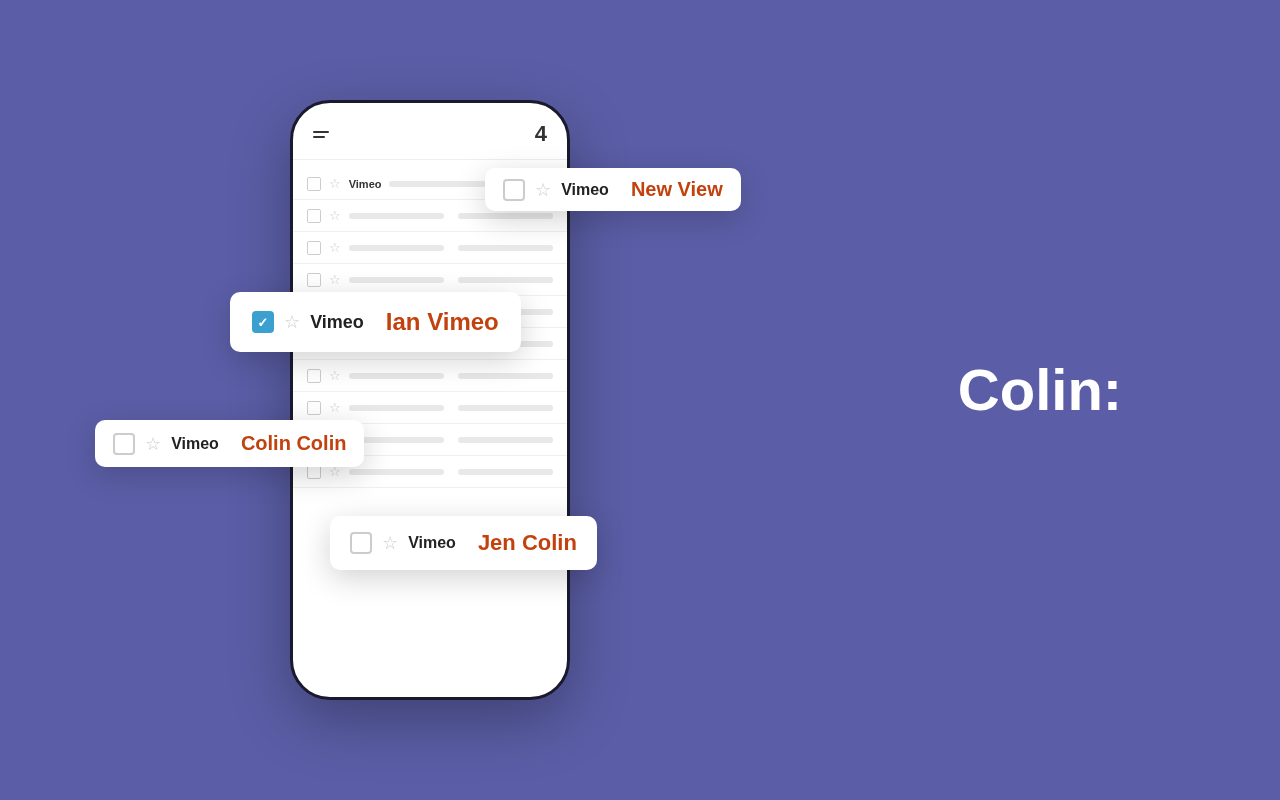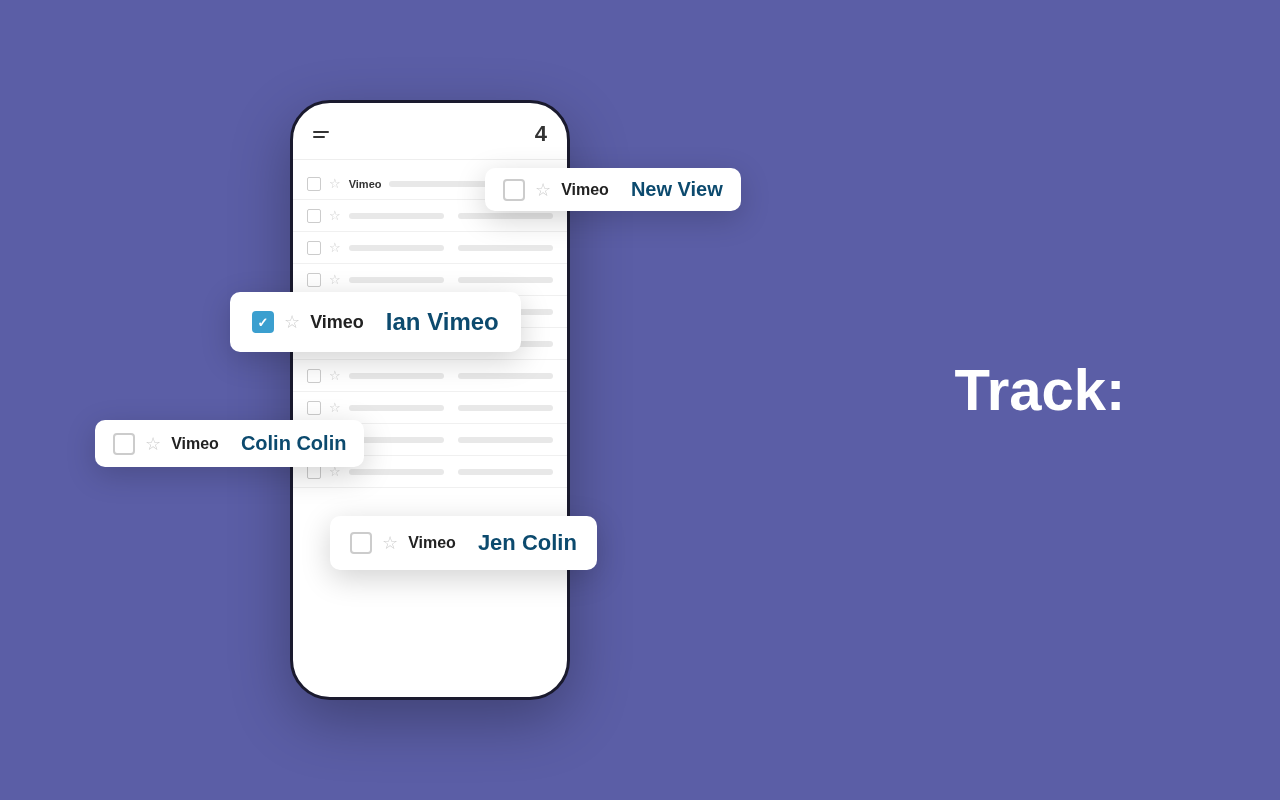--- a/index.html
+++ b/index.html
@@ -197,21 +197,21 @@
 
     .notif-platform {
       font-size: 16px;
       font-weight: 600;
       color: #222;
     }
 
     .notif-action {
       font-size: 20px;
       font-weight: 700;
-      color: #0c4a6e;
+      color: #c2410c;
       margin-left: 12px;
     }
 
     
     .notif-top {
       top: 68px;
       left: 140px;
       z-index: 2;
       padding: 10px 18px;
     }
@@ -344,16 +344,16 @@
         <div class="notif-checkbox-empty"></div>
         <span class="notif-star">☆</span>
         <span class="notif-platform">Vimeo</span>
         <span class="notif-action" style="font-size:22px;">Jen Colin</span>
       </div>
 
     </div>
   </div>
 
   <div class="right-side">
-    <h1 class="track-title">Track:</h1>
+    <h1 class="track-title">Colin:</h1>
   </div>
 
 </div>
 
 </body></html>

